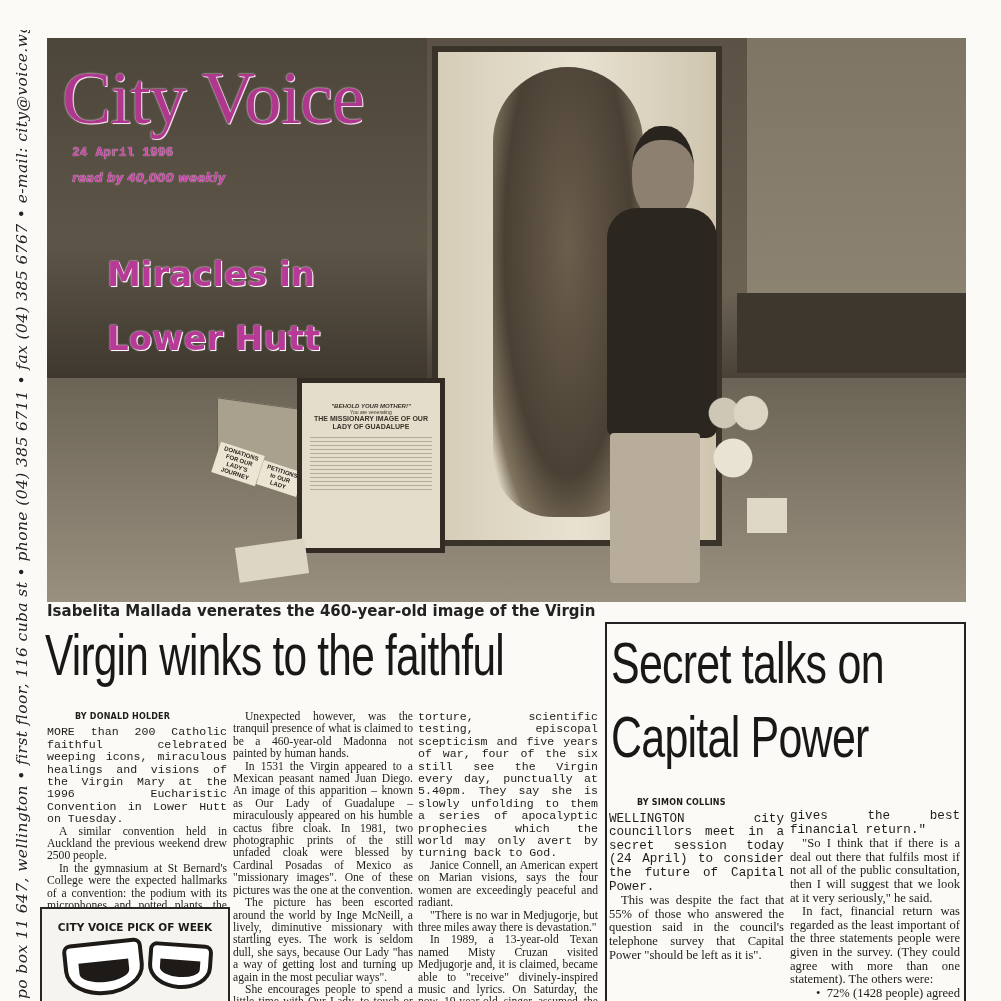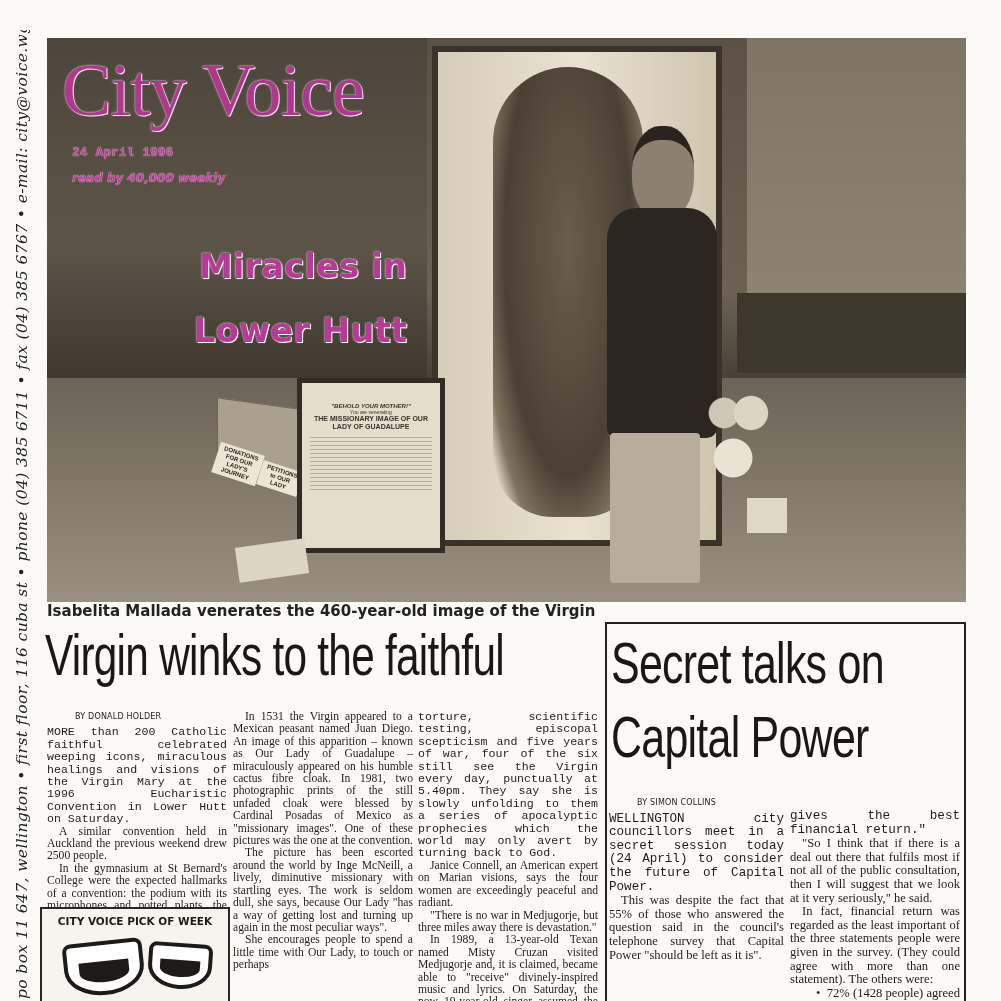--- a/index.html
+++ b/index.html
@@ -29,40 +29,40 @@
   .photo .box { position:absolute; left:170px; top:365px; width:80px; height:75px; background:#a9a08e; transform:skewY(8deg); border:1px solid #6d6456; }
   .photo .sign { position:absolute; left:250px; top:340px; width:148px; height:175px; background:#e5ddcb; border:5px solid #332c24; box-sizing:border-box; padding:20px 8px 8px; text-align:center; font-family:"Liberation Sans", sans-serif; color:#3a3128; }
   .photo .sign .l1 { font-size:6px; font-weight:bold; font-style:italic; }
   .photo .sign .l2 { font-size:5px; }
   .photo .sign .l3 { font-size:7px; font-weight:bold; line-height:8px; }
   .photo .sign .lines { margin-top:6px; height:55px; background:repeating-linear-gradient(180deg,#b6ab95 0 1px, rgba(0,0,0,0) 1px 4px); }
   .photo .cards { position:absolute; left:190px; top:505px; width:70px; height:35px; background:#ded6c4; transform:rotate(-8deg); }
   .photo .cards2 { position:absolute; left:700px; top:460px; width:40px; height:35px; background:#e0d8c6; }
   .photo .box-label { position:absolute; font-family:"Liberation Sans", sans-serif; font-weight:bold; font-size:6px; color:#2a241e; background:#ece5d3; padding:2px 3px; text-align:center; line-height:7px; }
 
-  .masthead { position:absolute; left:15px; top:10px; font-family:"Liberation Serif", serif; font-size:74px; line-height:84px; color:#b0378e; text-shadow:0 0 2px #fff, 1px 1px 0 #f0d8e8; letter-spacing:-1px; }
+  .masthead { position:absolute; left:15px; top:18px; font-family:"Liberation Serif", serif; font-size:74px; line-height:84px; color:#b0378e; text-shadow:0 0 2px #fff, 1px 1px 0 #f0d8e8; letter-spacing:-1px; }
   .dateline { position:absolute; left:25px; top:107px; font-family:Liberation Mono, monospace; font-weight:bold; font-size:13px; color:#c044a0; text-shadow:0 0 1px #fff; }
   .readership { position:absolute; left:25px; top:133px; font-family:"DejaVu Sans", sans-serif; font-weight:bold; font-style:italic; font-size:12px; color:#c044a0; text-shadow:0 0 1px #fff; }
-  .promo { position:absolute; left:60px; top:196px; width:300px; text-align:right; font-family:"DejaVu Sans", sans-serif; font-weight:bold; font-size:34px; line-height:64px; color:#b73a97; text-shadow:0 0 2px #fff, 1px 1px 0 #fff; }
+  .promo { position:absolute; left:60px; top:204px; width:300px; text-align:left; font-family:"DejaVu Sans", sans-serif; font-weight:bold; font-size:34px; line-height:64px; color:#b73a97; text-shadow:0 0 2px #fff, 1px 1px 0 #fff; }
 
   .caption { position:absolute; left:47px; top:602px; font-family:"DejaVu Sans", sans-serif; font-weight:bold; font-size:15px; color:#222; }
 
   .headline-main { position:absolute; left:45px; top:617px; font-family:"Liberation Sans Narrow","Liberation Sans", sans-serif; font-size:58px; line-height:76px; color:#1a1816; transform:scaleX(0.73); transform-origin:0 0; white-space:nowrap; letter-spacing:-1px; }
 
   .col { position:absolute; font-family:"Liberation Serif", serif; font-size:11.6px; line-height:12.4px; text-align:justify; color:#1f1c19; hyphens:auto; }
   .col p { margin:0; text-indent:12px; }
   .col p.first { text-indent:0;font-family:Liberation Mono, monospace; }
-  .byline { font-family:"DejaVu Sans", sans-serif; font-weight:normal; font-size:8px; margin-bottom:3px; letter-spacing:0.2px;padding-left:28px; }
+  .byline { font-family:"DejaVu Sans", sans-serif; font-weight:bold; font-size:8px; margin-bottom:3px; letter-spacing:0.2px;padding-left:28px; }
 
   .col1 { left:47px; top:711px; width:180px; }
   .col2 { left:233px; top:711px; width:180px; }
   .col3 { left:418px; top:711px; width:180px; }
 
   .pick-box { position:absolute; left:40px; top:907px; width:190px; height:100px; border:2px solid #2a2622; border-bottom:none; background:#f6f4ef; box-sizing:border-box; }
-  .pick-title { text-align:center; font-family:"DejaVu Sans", sans-serif; font-weight:bold; font-size:10.5px; margin-top:6px; }
+  .pick-title { text-align:center; font-family:"DejaVu Sans", sans-serif; font-weight:bold; font-size:10.5px; margin-top:12px; }
   .mouth { position:absolute; border:4px solid #1d1a17; border-radius:8px 8px 50% 50%; background:#fff; }
   .mouth::after { content:""; position:absolute; left:15%; top:35%; width:70%; height:45%; background:#1d1a17; border-radius:0 0 50% 50%; }
 
   .side-box { position:absolute; left:605px; top:622px; width:361px; height:400px; border:2px solid #222; border-bottom:none; box-sizing:border-box; background:#fbfaf7; }
   .headline-side { position:absolute; left:4px; top:2px; font-family:"Liberation Sans", sans-serif; font-size:58px; line-height:74px; color:#1a1816; transform:scaleX(0.74); transform-origin:0 0; white-space:nowrap; letter-spacing:-1px; }
   .col4 { left:0px; top:172px; width:175px; font-size:12.6px; line-height:13.6px; }
   .col5 { left:183px; top:172px; width:170px; font-size:12.6px; line-height:13.6px; }
   .side-box .col { position:absolute; }
   .bullet-item { margin:0; padding-left:14px; text-indent:-12px; }
 </style>
@@ -105,26 +105,27 @@
     <div>Lower Hutt</div>
   </div>
 </div>
 
 <div class="caption">Isabelita Mallada venerates the 460-year-old image of the Virgin</div>
 
 <div class="headline-main">Virgin winks to the faithful</div>
 
 <div class="col col1">
   <div class="byline">BY DONALD HOLDER</div>
-  <p class="first">MORE than 200 Catholic faithful celebrated weeping icons, miraculous healings and visions of the Virgin Mary at the 1996 Eucharistic Convention in Lower Hutt on Saturday.</p>
+  <p class="first">MORE than 200 Catholic faithful celebrated weeping icons, miraculous healings and visions of the Virgin Mary at the 1996 Eucharistic Convention in Lower Hutt on Tuesday.</p>
   <p>A similar convention held in Auckland the previous weekend drew 2500 people.</p>
   <p>In the gymnasium at St Bernard's College were the expected hallmarks of a convention: the podium with its microphones and potted plants, the ranks of seating, the trestle tables groaning with books and tapes for sale.</p>
 </div>
 
 <div class="col col2">
+  <p>Unexpected however, was the tranquil presence of what is claimed to be a 460-year-old Madonna not painted by human hands.</p>
   <p>In 1531 the Virgin appeared to a Mexican peasant named Juan Diego. An image of this apparition – known as Our Lady of Guadalupe – miraculously appeared on his humble cactus fibre cloak. In 1981, two photographic prints of the still unfaded cloak were blessed by Cardinal Posadas of Mexico as "missionary images". One of these pictures was the one at the convention.</p>
   <p>The picture has been escorted around the world by Inge McNeill, a lively, diminutive missionary with startling eyes. The work is seldom dull, she says, because Our Lady "has a way of getting lost and turning up again in the most peculiar ways".</p>
   <p>She encourages people to spend a little time with Our Lady, to touch or perhaps</p>
 </div>
 
 <div class="col col3">
   <p class="first">torture, scientific testing, episcopal scepticism and five years of war, four of the six still see the Virgin every day, punctually at 5.40pm. They say she is slowly unfolding to them a series of apocalyptic prophecies which the world may only avert by turning back to God.</p>
   <p>Janice Connell, an American expert on Marian visions, says the four women are exceedingly peaceful and radiant.</p>
   <p>"There is no war in Medjugorje, but three miles away there is devastation."</p>
   <p>In 1989, a 13-year-old Texan named Misty Cruzan visited Medjugorje and, it is claimed, became able to "receive" divinely-inspired music and lyrics. On Saturday, the now 19-year-old singer assumed the podium calling for a tape recorder.</p>

